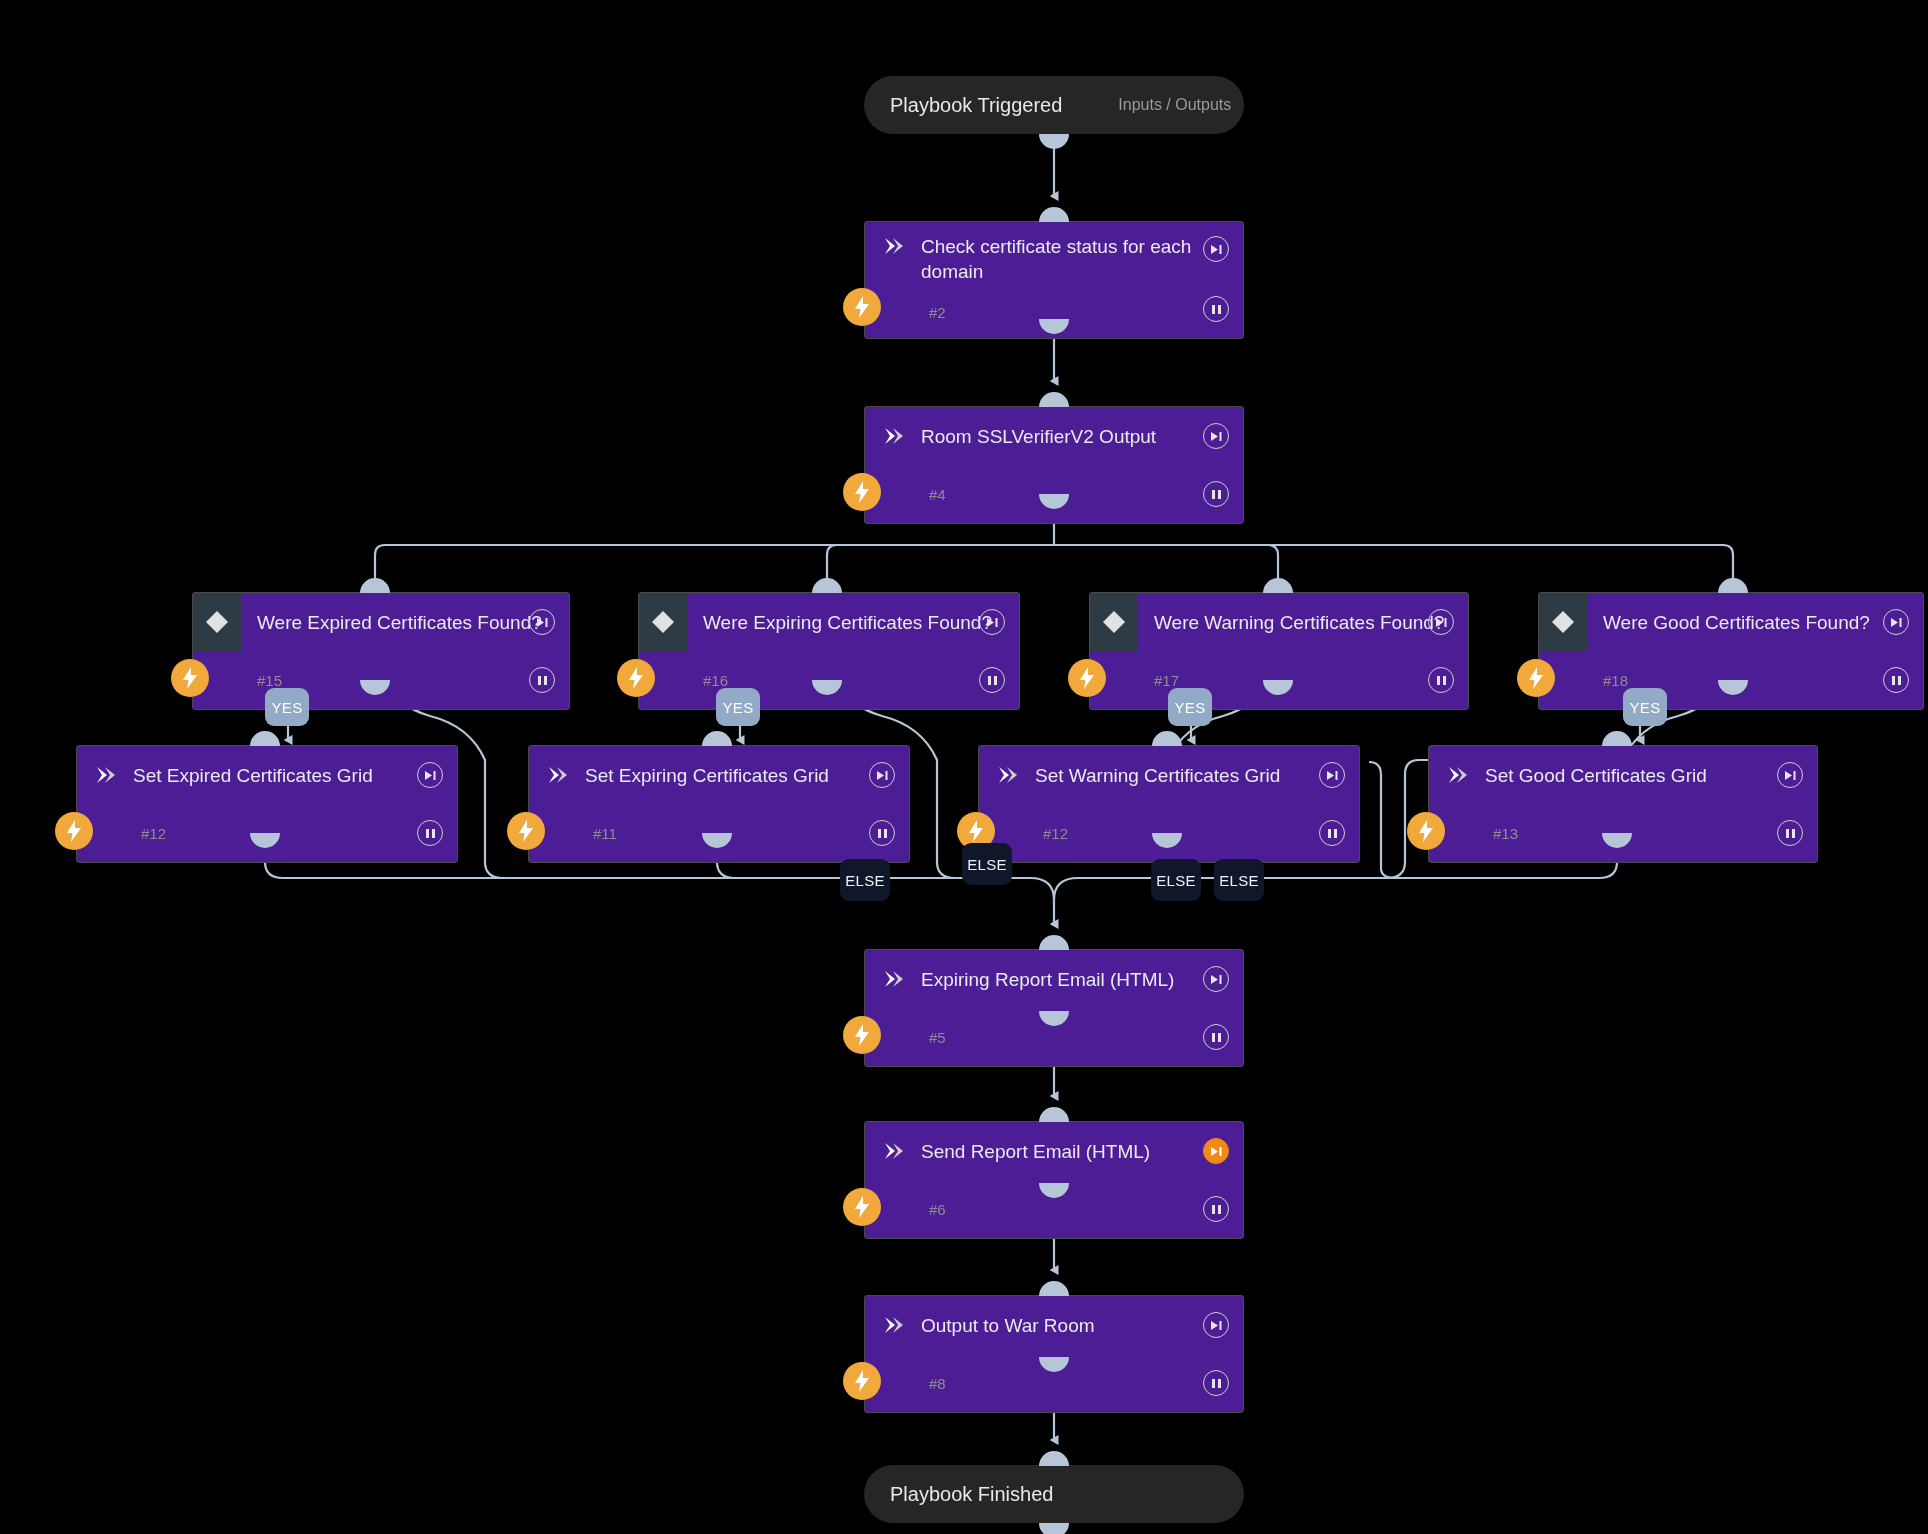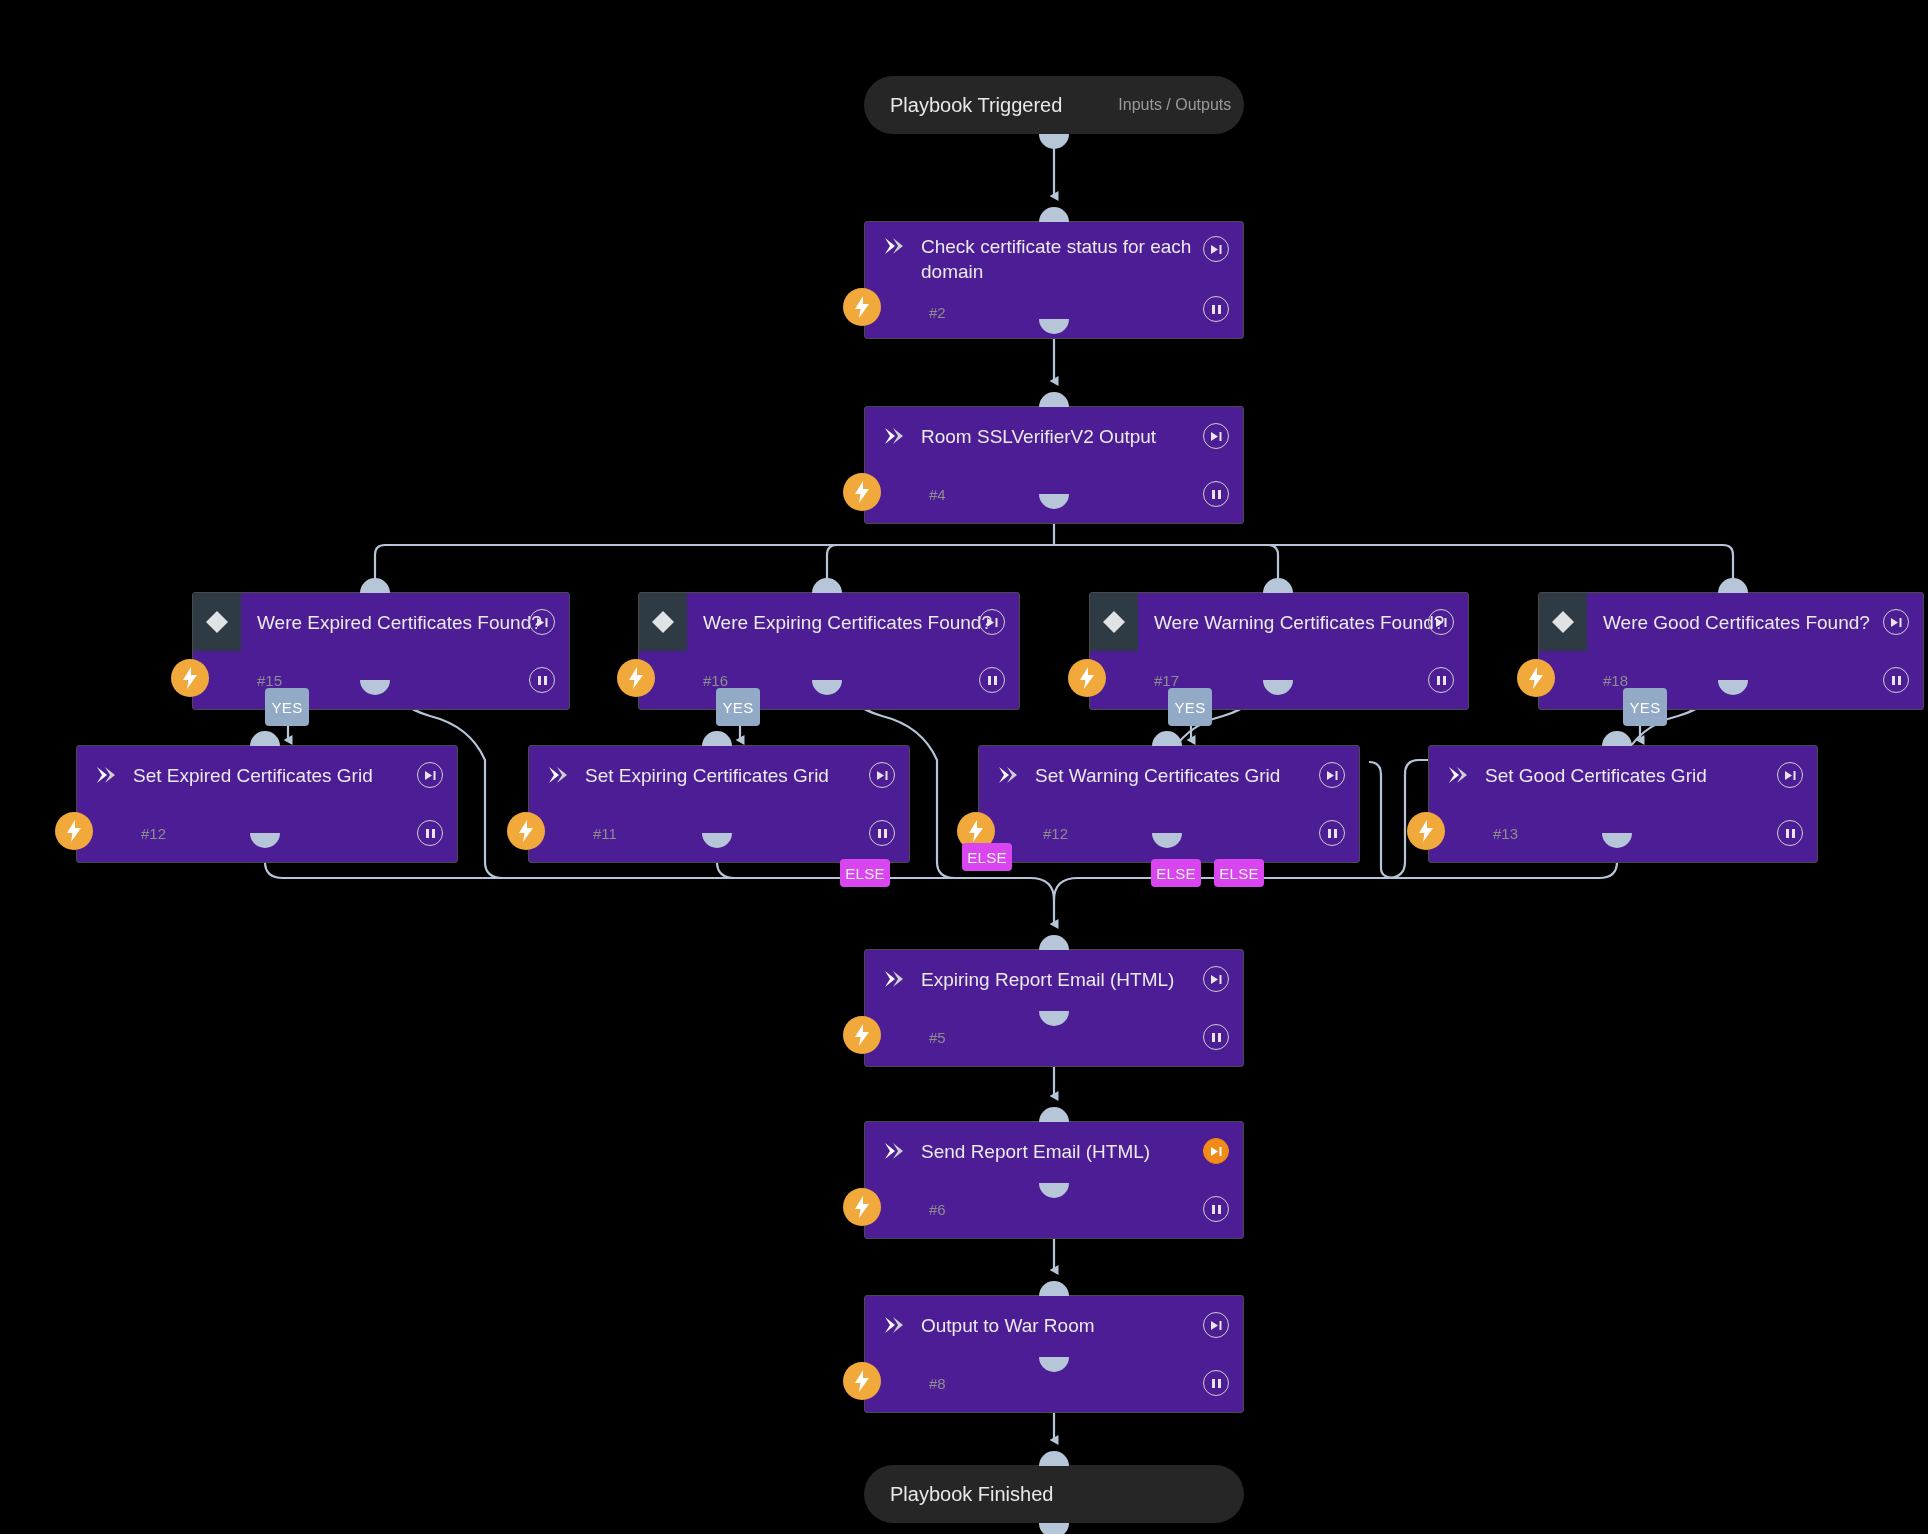--- a/index.html
+++ b/index.html
@@ -146,37 +146,37 @@
   }
   .port.in  { border-radius: 15px 15px 0 0; }
   .port.out { border-radius: 0 0 15px 15px; }
 
   
   .elabel {
     position: absolute;
     display: flex;
     align-items: center;
     justify-content: center;
-    border-radius: 4px;
+    border-radius: 9px;
     font-size: 15px;
     letter-spacing: 0.3px;
     z-index: 8;
     white-space: nowrap;
   }
   .elabel.yes {
     background: #93aac6;
     color: #ffffff;
     width: 44px;
     height: 38px;
   }
   .elabel.else {
-    background: #d946ef;
+    background: #0f172a;
     color: #f0f0f0;
     width: 50px;
-    height: 28px;
+    height: 42px;
   }
 </style>
 </head>
 <body>
 
 <div id="canvas">
 
   <svg id="edges" viewBox="0 0 1928 1534" width="1928" height="1534">
     <defs>
       <marker id="ah" markerWidth="10" markerHeight="9" refX="5" refY="4.5" orient="auto" markerUnits="userSpaceOnUse">

